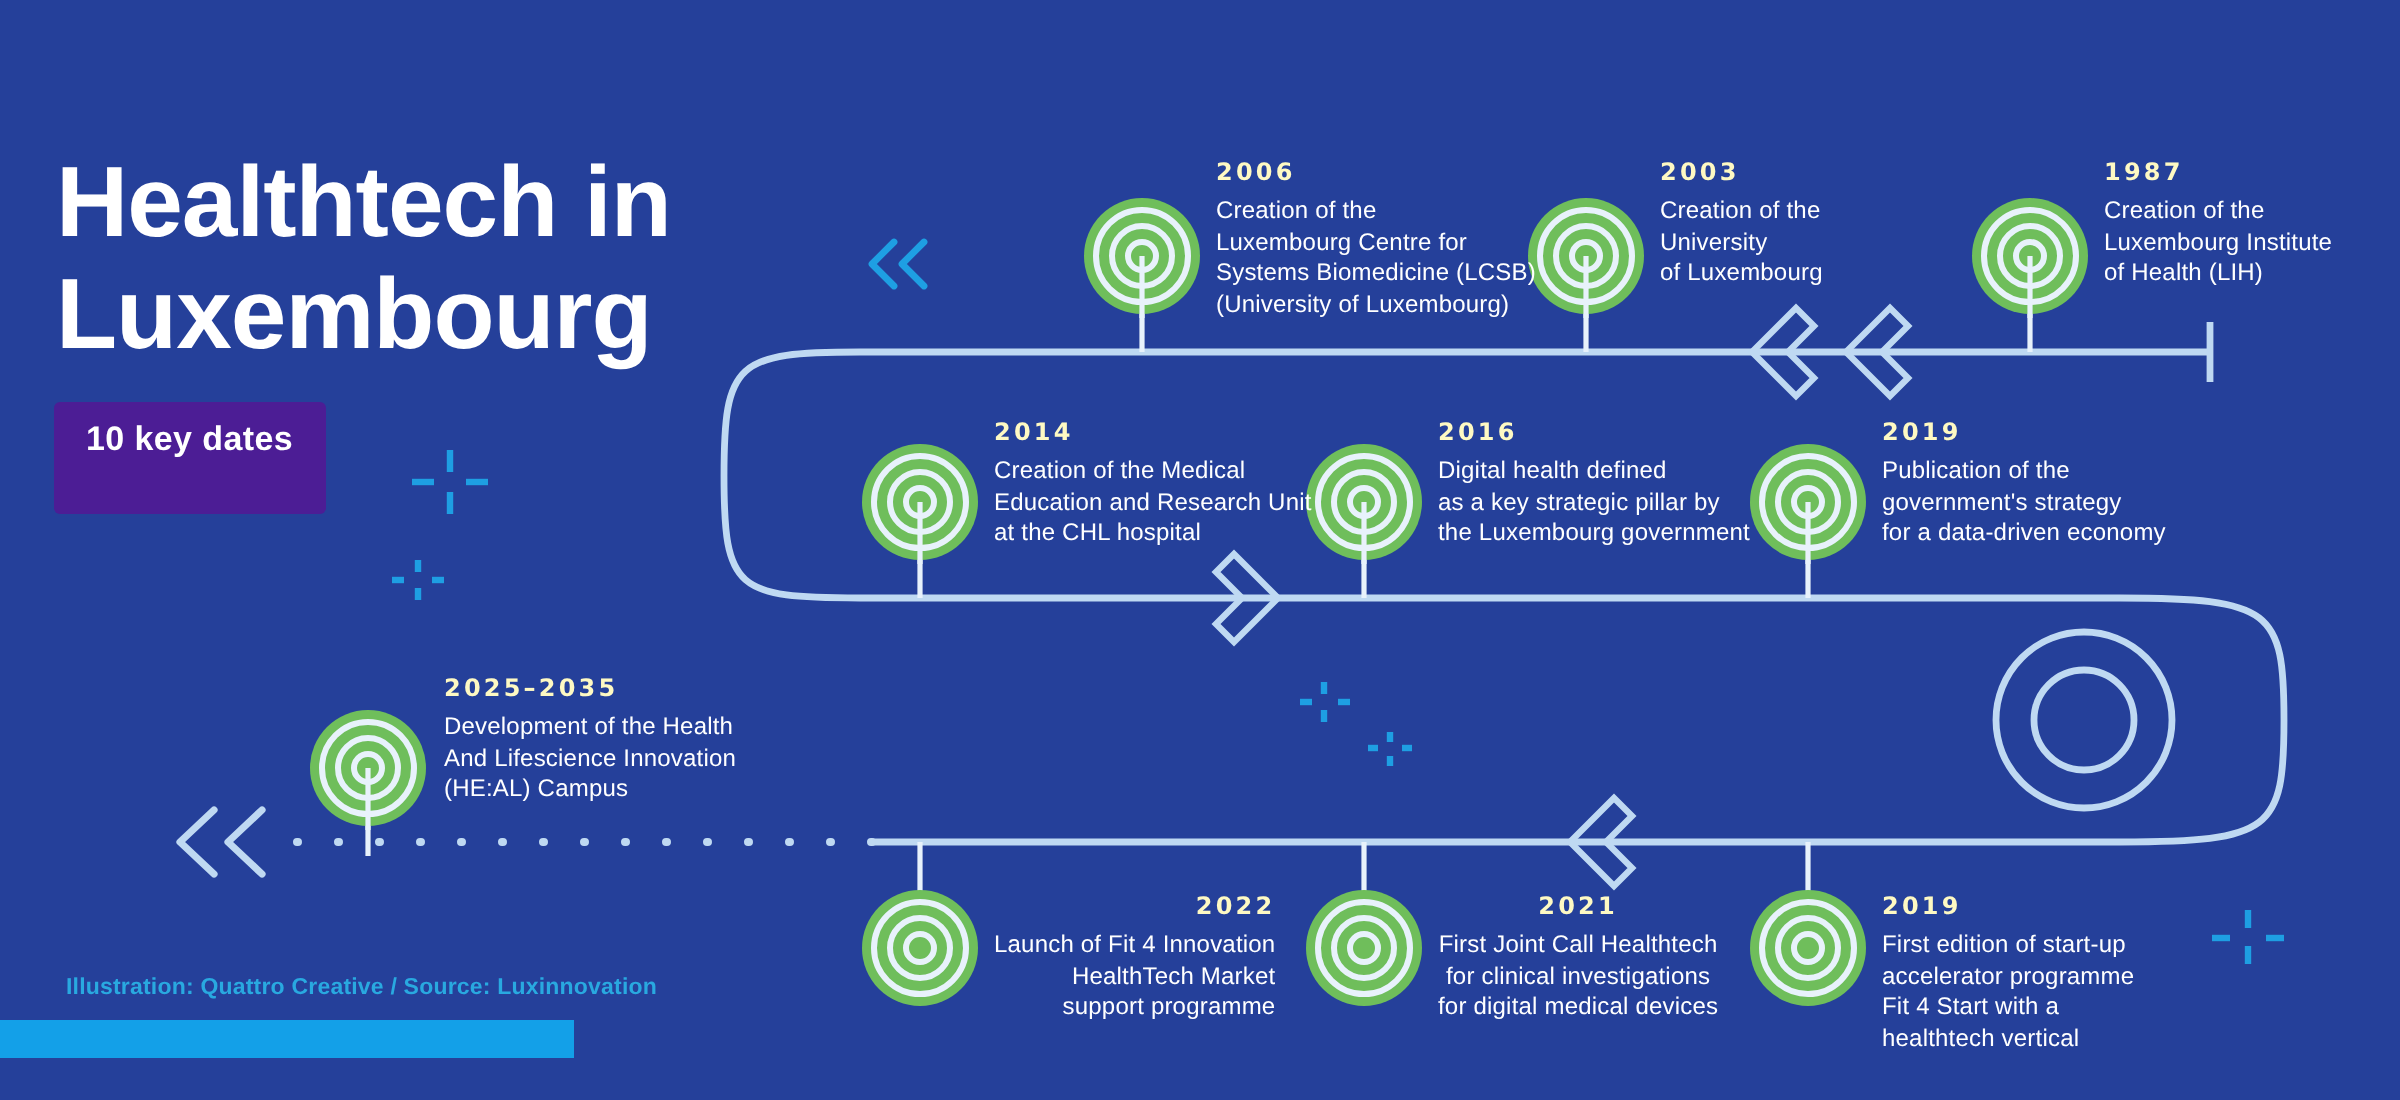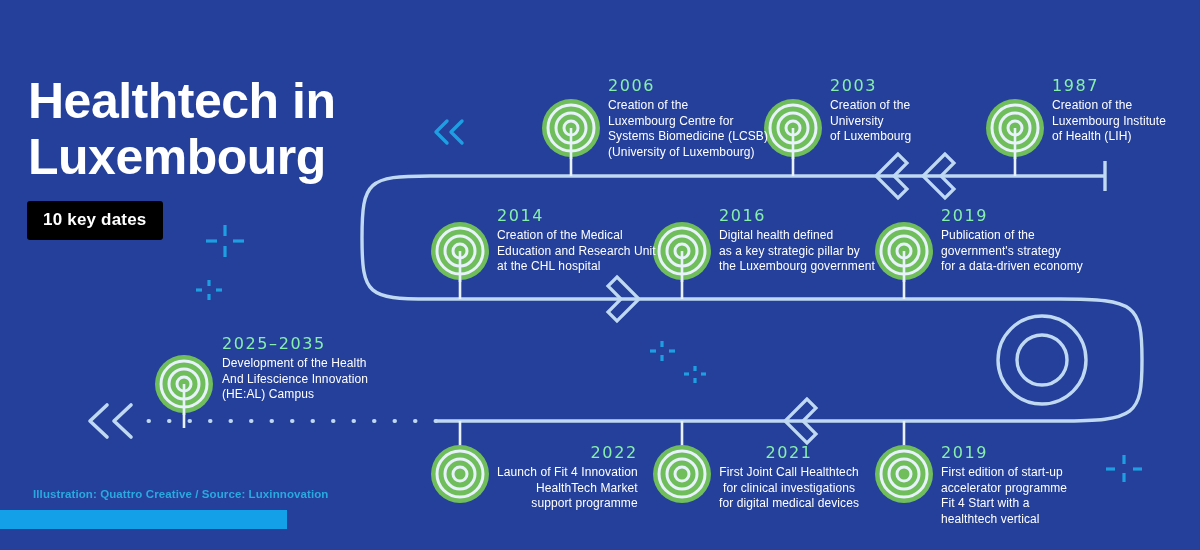--- a/index.html
+++ b/index.html
@@ -15,23 +15,23 @@
   
   .title{
     position:absolute;left:28px;top:40px;
     color:#FFFFFF;
     font-size:50px;line-height:56px;
     font-weight:bold;letter-spacing:-0.5px;
     white-space:pre-line;
   }
   .badge{
     position:absolute;left:27px;top:168px;
-    background:#000000;color:#FFFFFF;
+    background:#4c1d95;color:#FFFFFF;
     font-size:17px;font-weight:bold;
-    padding:9px 16px 10px 16px;
+    padding:9px 16px 27px 16px;
     border-radius:3px;
     letter-spacing:0.2px;
   }
   .credit{
     position:absolute;left:33px;top:455px;
     color:#29A9E0;font-size:11.5px;font-weight:bold;
     letter-spacing:0.1px;
   }
   .bluebar{
     position:absolute;left:0px;top:477px;
@@ -41,21 +41,21 @@
   
   #vec{position:absolute;left:0;top:0;width:1200px;height:550px;}
 
   
   .marker{position:absolute;width:62px;height:62px;}
   .marker svg{display:block;width:62px;height:62px;}
 
   
   .entry{position:absolute;}
   .entry .yr{
-    color:#86efac;font-size:16px;font-weight:normal;
+    color:#fef9c3;font-size:12px;font-weight:bold;
     letter-spacing:1.6px;line-height:18px;margin-bottom:3px;
     font-family:"DejaVu Sans", sans-serif;
   }
   .entry .desc{
     color:#FFFFFF;font-size:12px;line-height:15.5px;
     white-space:pre-line;letter-spacing:0.1px;
   }
 </style>
 </head>
 <body>

